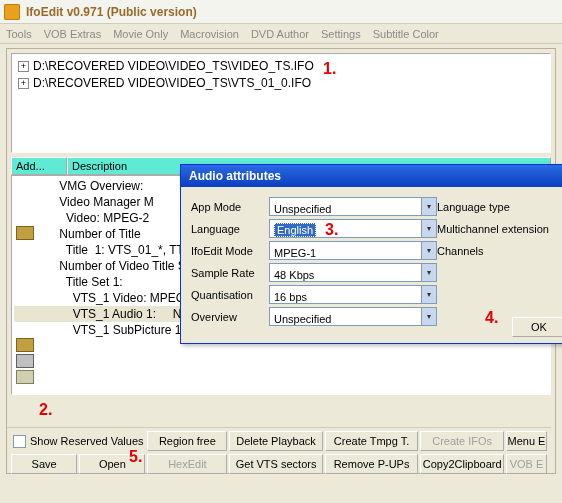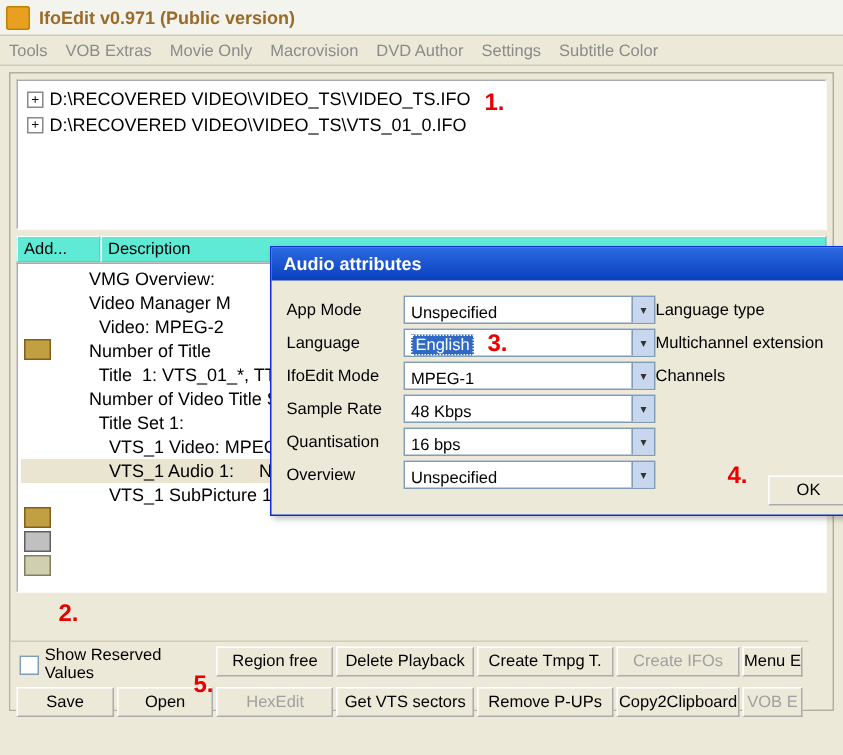--- a/index.html
+++ b/index.html
@@ -31,21 +31,21 @@
   .dlgtitle { height:22px; background: linear-gradient(to bottom,#2b6ae0,#0a3fc0); color:#fff; font-weight:bold; font-size:12px; display:flex; align-items:center; padding:0 8px;}
   .dlgbody { padding:10px 8px 4px 10px; display:grid; grid-template-columns: 78px 168px 1fr; row-gap:3px; align-items:center; font-size:11px; font-family: Tahoma,Arial,sans-serif;}
   .dlgbody label { color:#000; }
   .combo { position:relative; height:19px; border:1px solid #7f9db9; background:#fff; display:flex; align-items:flex-end; padding:0 16px 0 4px; font-size:11px;}
   .combo .arrow { position:absolute; right:0; top:0; width:15px; height:17px; background:#c8d7ee; border-left:1px solid #7f9db9; display:flex; align-items:center; justify-content:center;}
   .combo .arrow::after{content:"▾"; font-size:8px; color:#333;}
   .combo.sel span{ background:#316ac5; color:#fff; padding:0 2px; border:1px dotted #fff;}
   .rcol { text-align:left; padding-right:4px; color:#000; white-space:nowrap;}
   .okbtn { height:20px; width:54px; border:1px outset #fff; background:#ece9d8; font-size:11px; display:flex; align-items:center; justify-content:center; position:absolute; right:2px; bottom:6px;}
   
-  .bottombar { position:absolute; bottom:0; left:0; right:16px; height:46px; border-top:1px solid #d0ccb8; padding:3px 4px; background:#ece9d8;}
+  .bottombar { position:absolute; bottom:0; left:0; right:4px; height:46px; border-top:1px solid #d0ccb8; padding:3px 4px; background:#ece9d8;}
   .btnrow { display:flex; gap:2px; margin-bottom:3px;}
   .btn { height:20px; border:1px outset #fff; background:#ece9d8; font-size:11px; display:flex; align-items:center; justify-content:center; }
   .btn.disabled { color:#a0a0a0; }
   .chk { display:flex; align-items:center; gap:4px; font-size:11px; padding-left:2px;}
   .chkbox { width:13px; height:13px; border:1px solid #7f9db9; background:#fff;}
 </style>
 </head>
 <body>
 
 <div class="titlebar">

